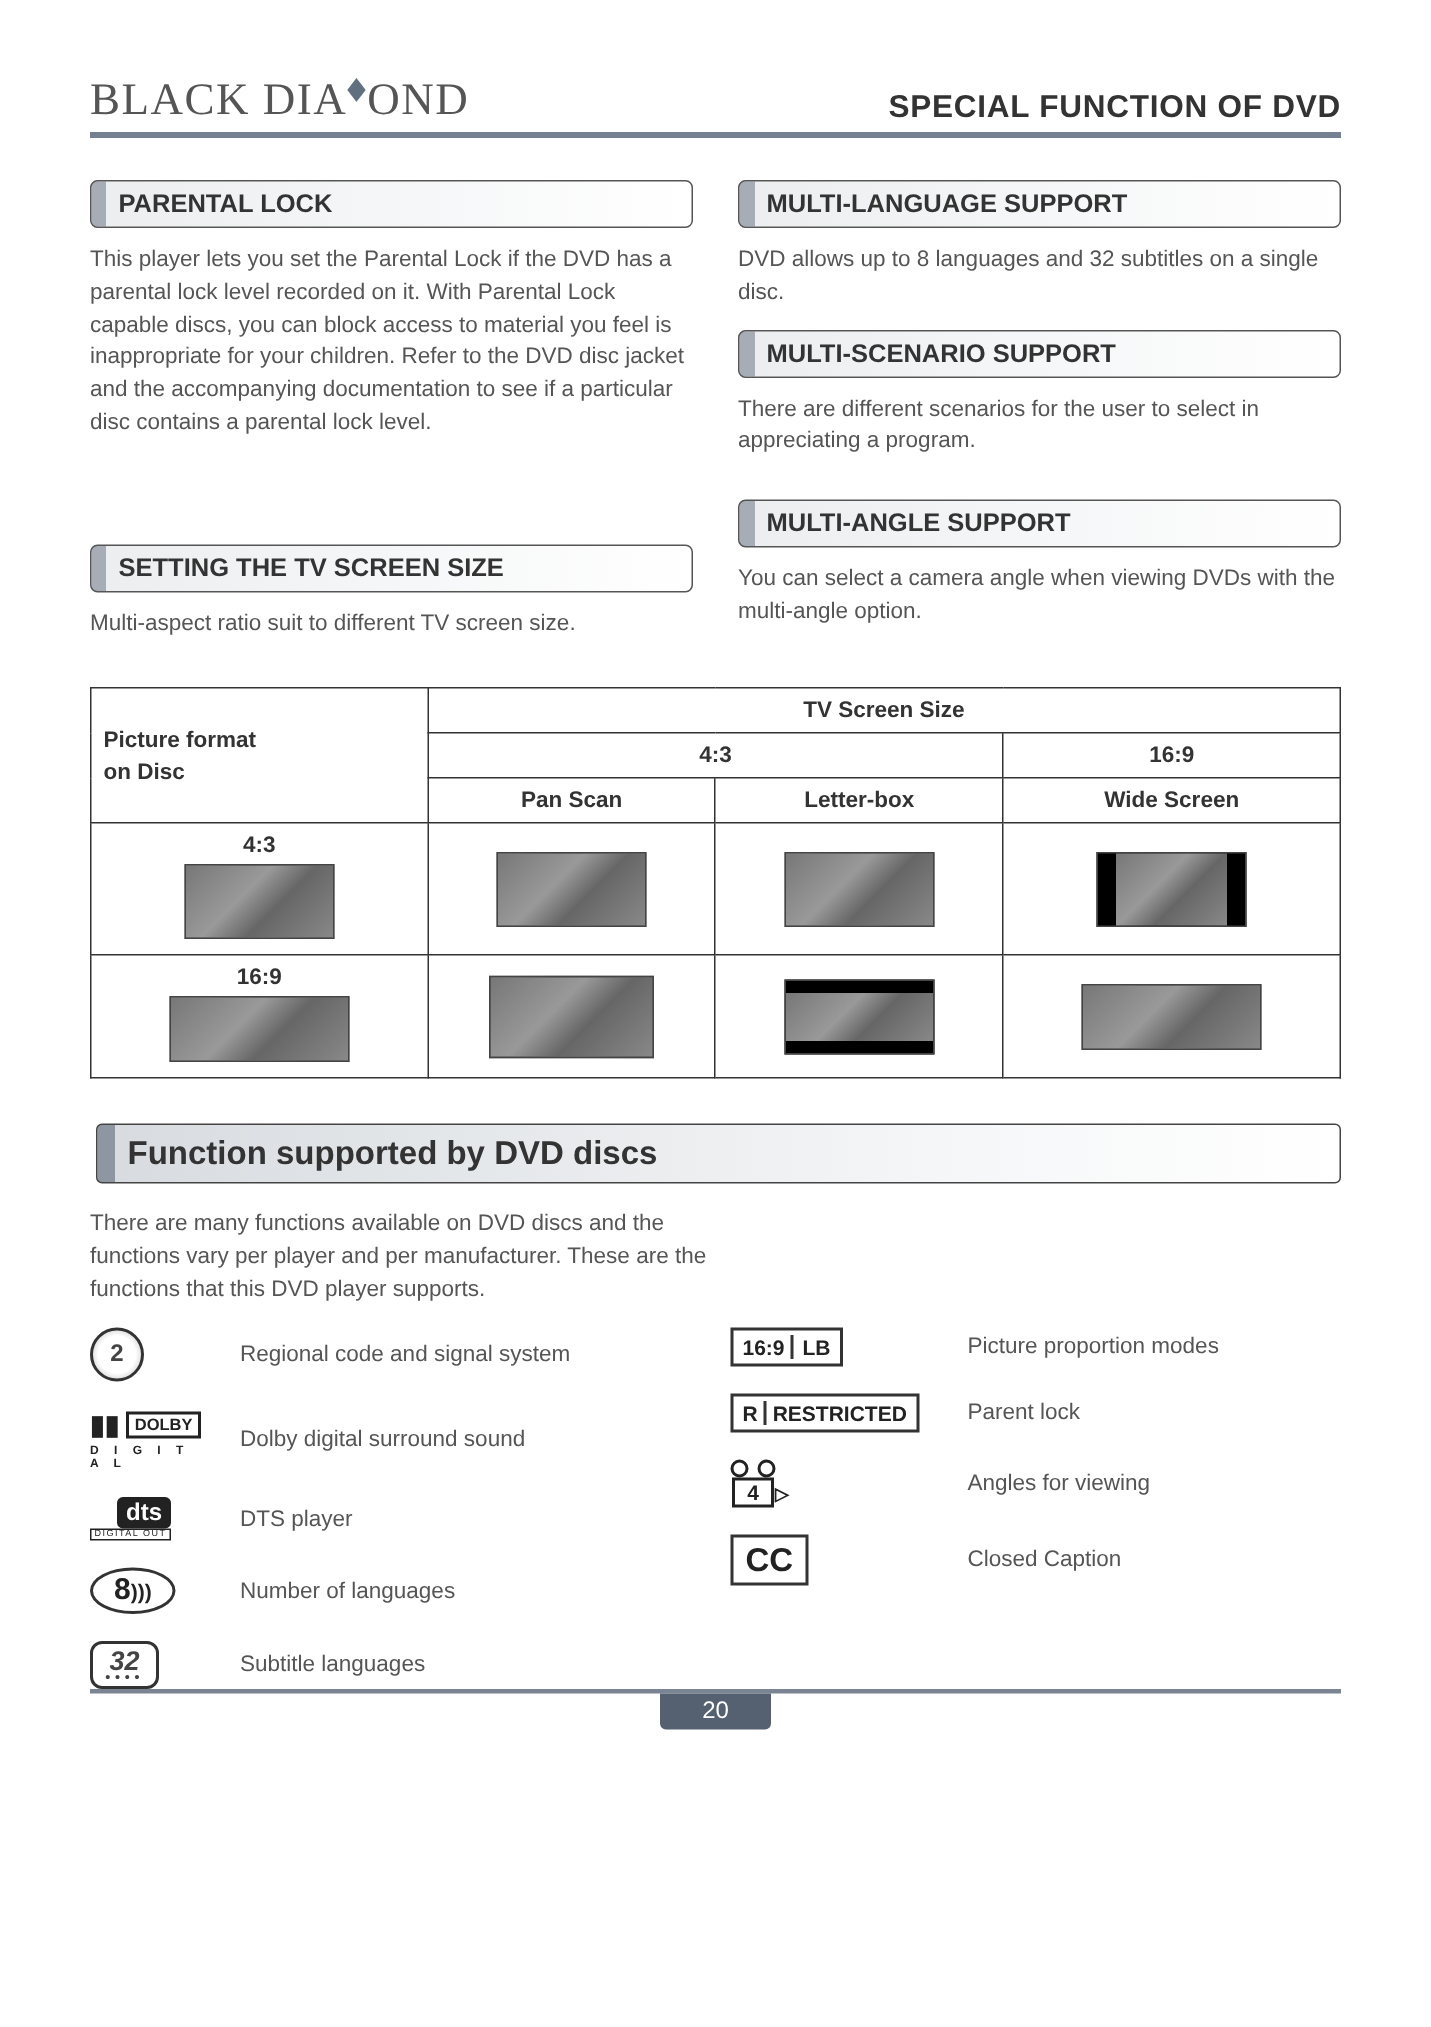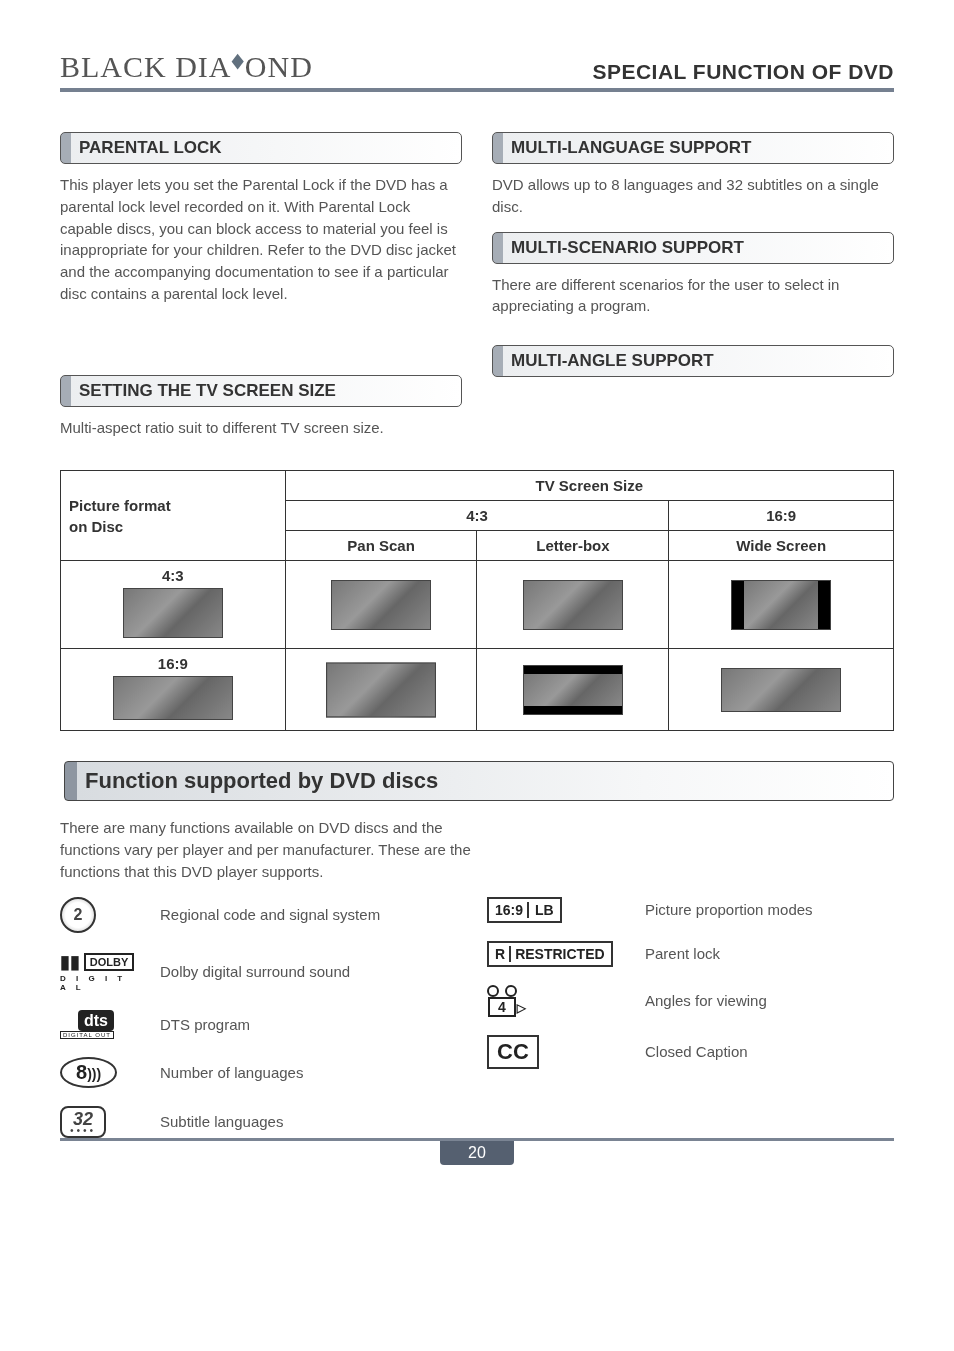--- a/index.html
+++ b/index.html
@@ -10,21 +10,21 @@
     width: 954px;
     margin: 0 auto;
     padding: 50px 60px 40px 60px;
   }
   .header {
     display: flex;
     justify-content: space-between;
     align-items: flex-end;
     border-bottom: 4px solid #758090;
     padding-bottom: 4px;
-    margin-bottom: 40px;
+    margin-bottom: 28px;
   }
   .brand {
     display: flex;
     align-items: center;
     gap: 0px;
     font-family: "Times New Roman", serif;
     font-weight: 400;
     font-size: 30px;
     letter-spacing: 1px;
     color: #555;
@@ -176,20 +176,21 @@
     <div class="section-title">SETTING THE TV SCREEN SIZE</div>
     <div class="body-text">Multi-aspect ratio suit to different TV screen size.</div>
   </div>
   <div class="col">
     <div class="section-title">MULTI-LANGUAGE SUPPORT</div>
     <div class="body-text">DVD allows up to 8 languages and 32 subtitles on a single disc.</div>
     <div class="section-title">MULTI-SCENARIO SUPPORT</div>
     <div class="body-text">There are different scenarios for the user to select in appreciating a program.</div>
     <div style="height:14px"></div>
     <div class="section-title">MULTI-ANGLE SUPPORT</div>
+    <div class="body-text">You can select a camera angle when viewing DVDs with the multi-angle option.</div>
   </div>
 </div>
 
 <table class="screen">
   <tbody>
       <tr>
     <th rowspan="3">
       <div class="rowhead-wrap">
         <span>Picture format</span>
         <span>on Disc</span>
@@ -267,21 +268,21 @@
       <div class="feat-label">Dolby digital surround sound</div>
     </div>
 
     <div class="feat-row">
       <div class="feat-icon">
         <div style="display:flex;flex-direction:column;align-items:flex-end">
           <span class="dts-badge">dts</span>
           <span class="dts-sub">DIGITAL OUT</span>
         </div>
       </div>
-      <div class="feat-label">DTS program</div>
+      <div class="feat-label">DTS player</div>
     </div>
 
     <div class="feat-row">
       <div class="feat-icon">
         <span class="oval">
           <span>8</span><span style="font-size:14px">)))</span>
         </span>
       </div>
       <div class="feat-label">Number of languages</div>
     </div>

